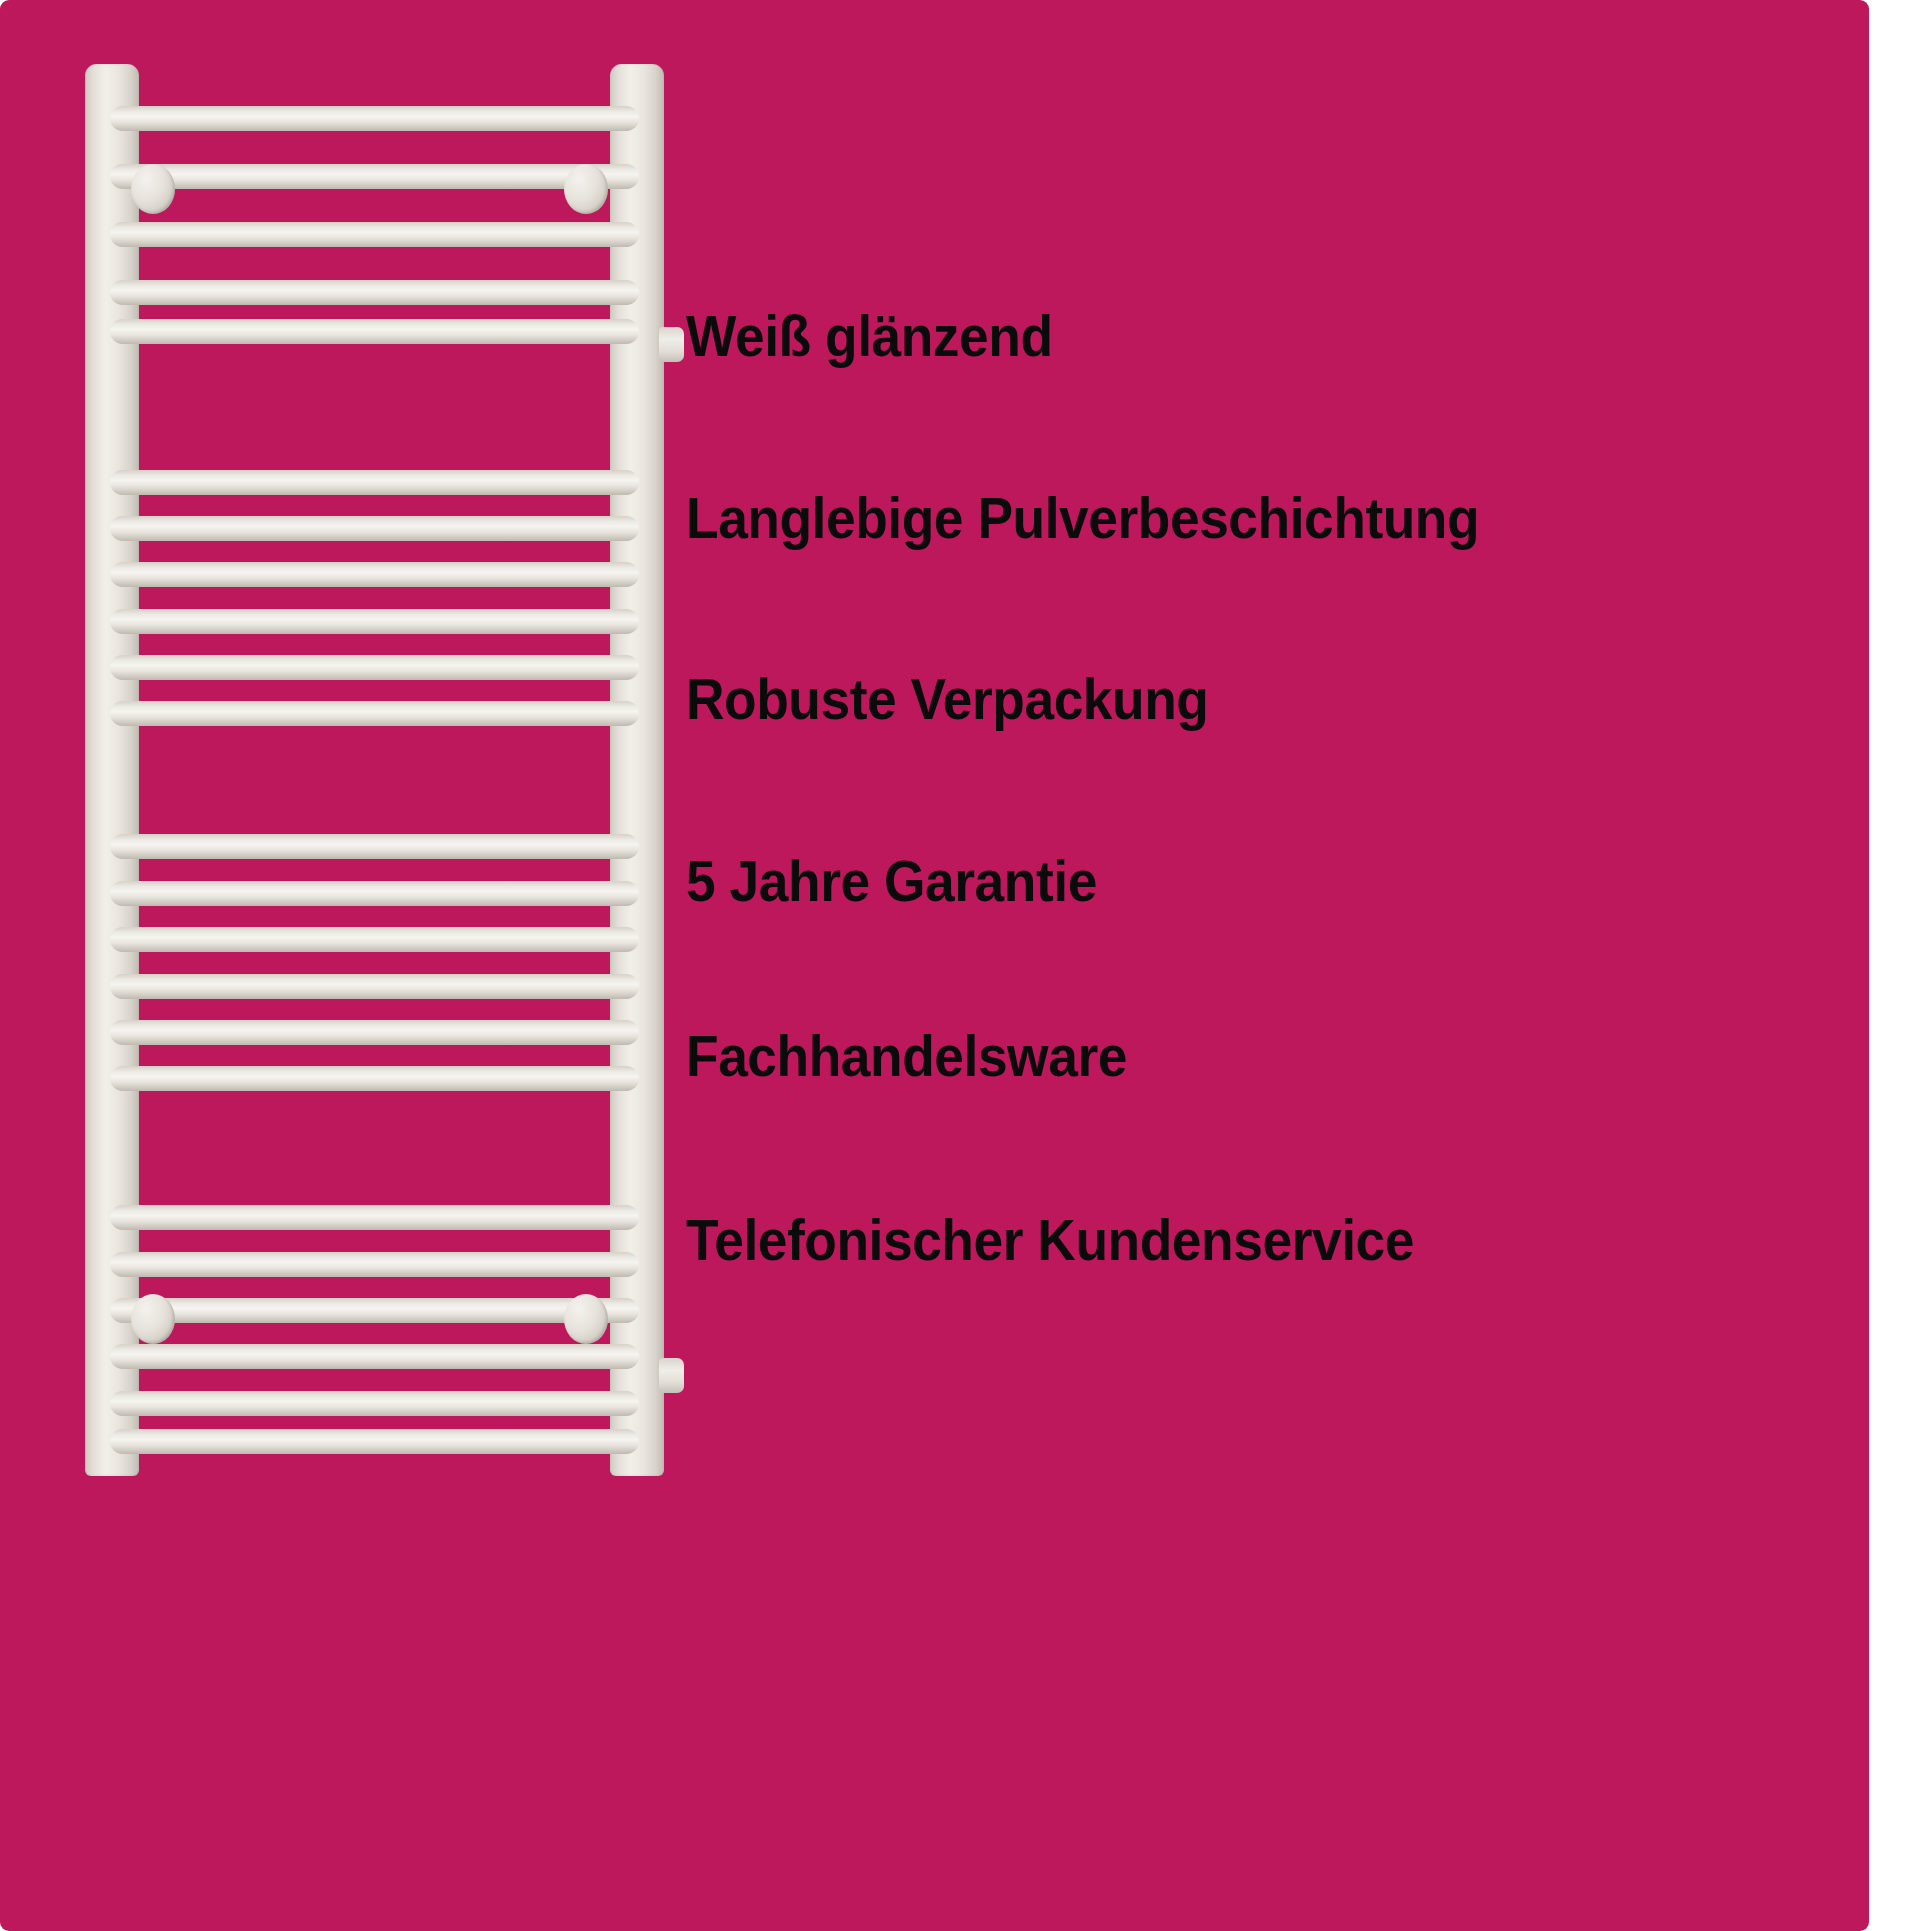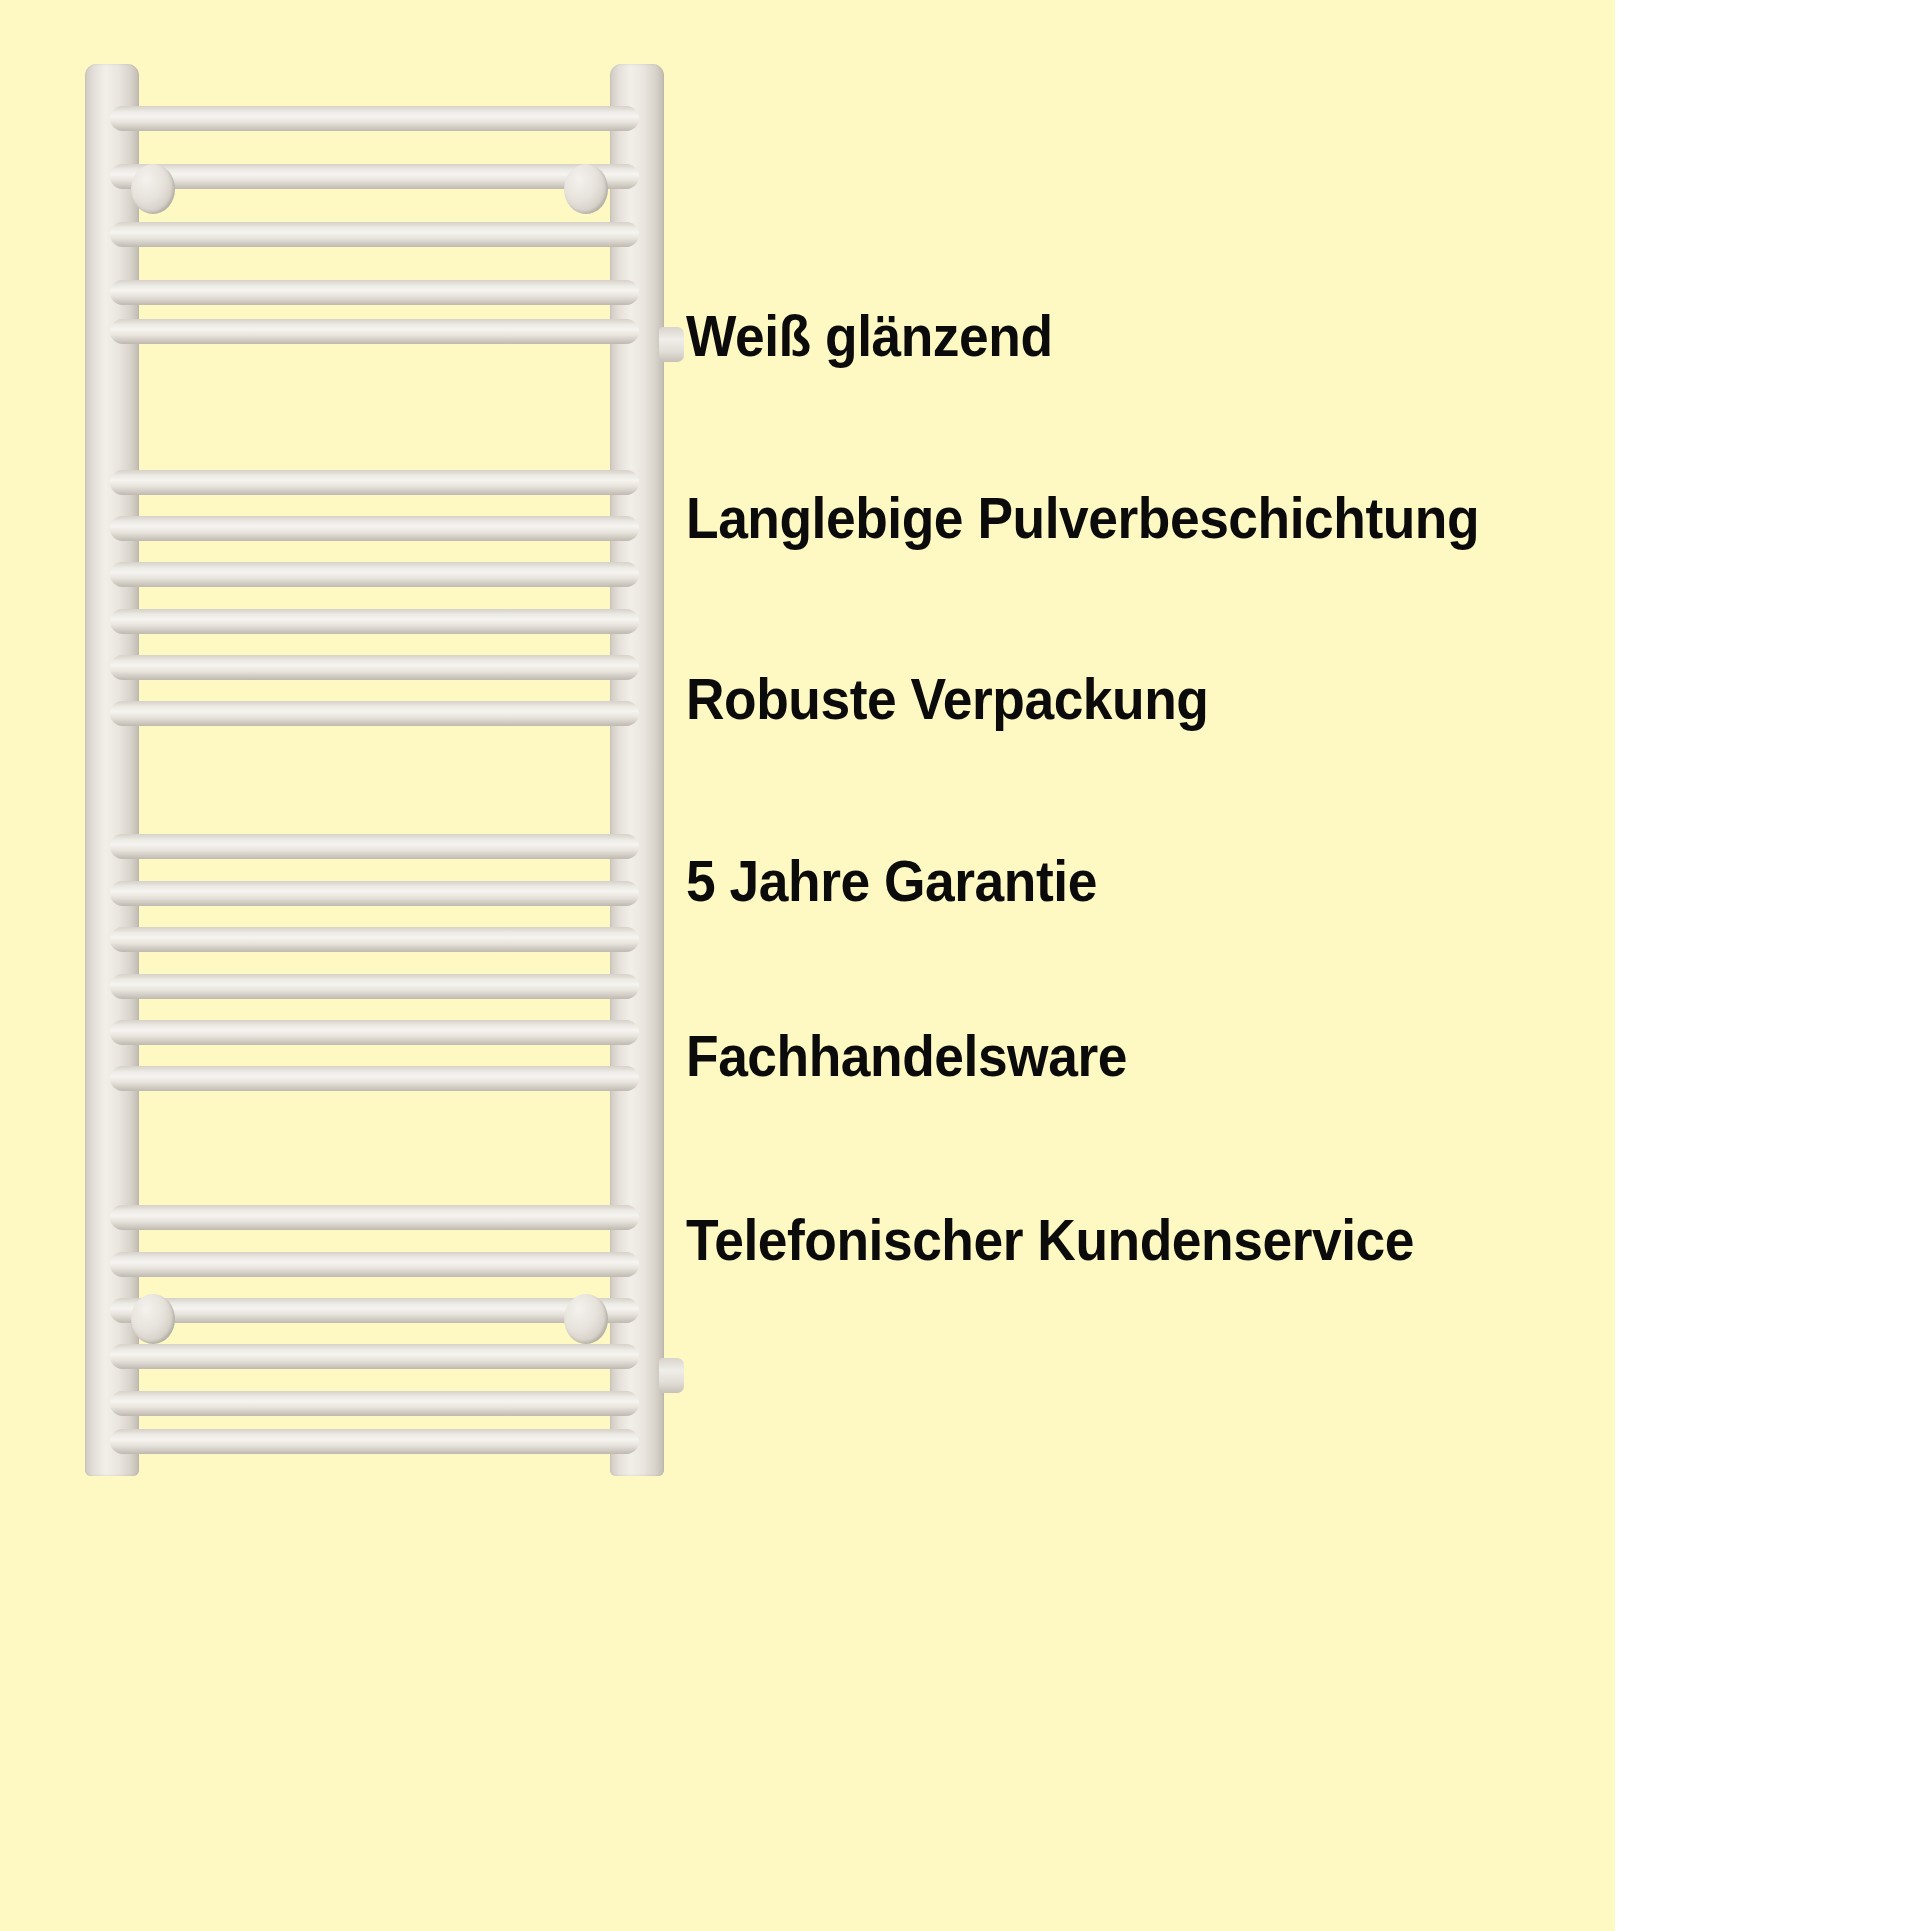--- a/index.html
+++ b/index.html
@@ -11,23 +11,24 @@
     width: 1931px;
     height: 1931px;
     position: relative;
     overflow: hidden;
     font-family: "Liberation Sans", sans-serif;
   }
 
   .canvas {
     position: absolute;
     left: 0; top: 0;
-    width: 1615px;
+    width: 1869px;
     height: 1931px;
-    background: #fef9c3;
+    background: #be185d;
+    border-radius: 9px;
   }
 
   
   .radiator {
     position: absolute;
     left: 85px;
     top: 64px;
     width: 579px;
     height: 1412px;
   }

